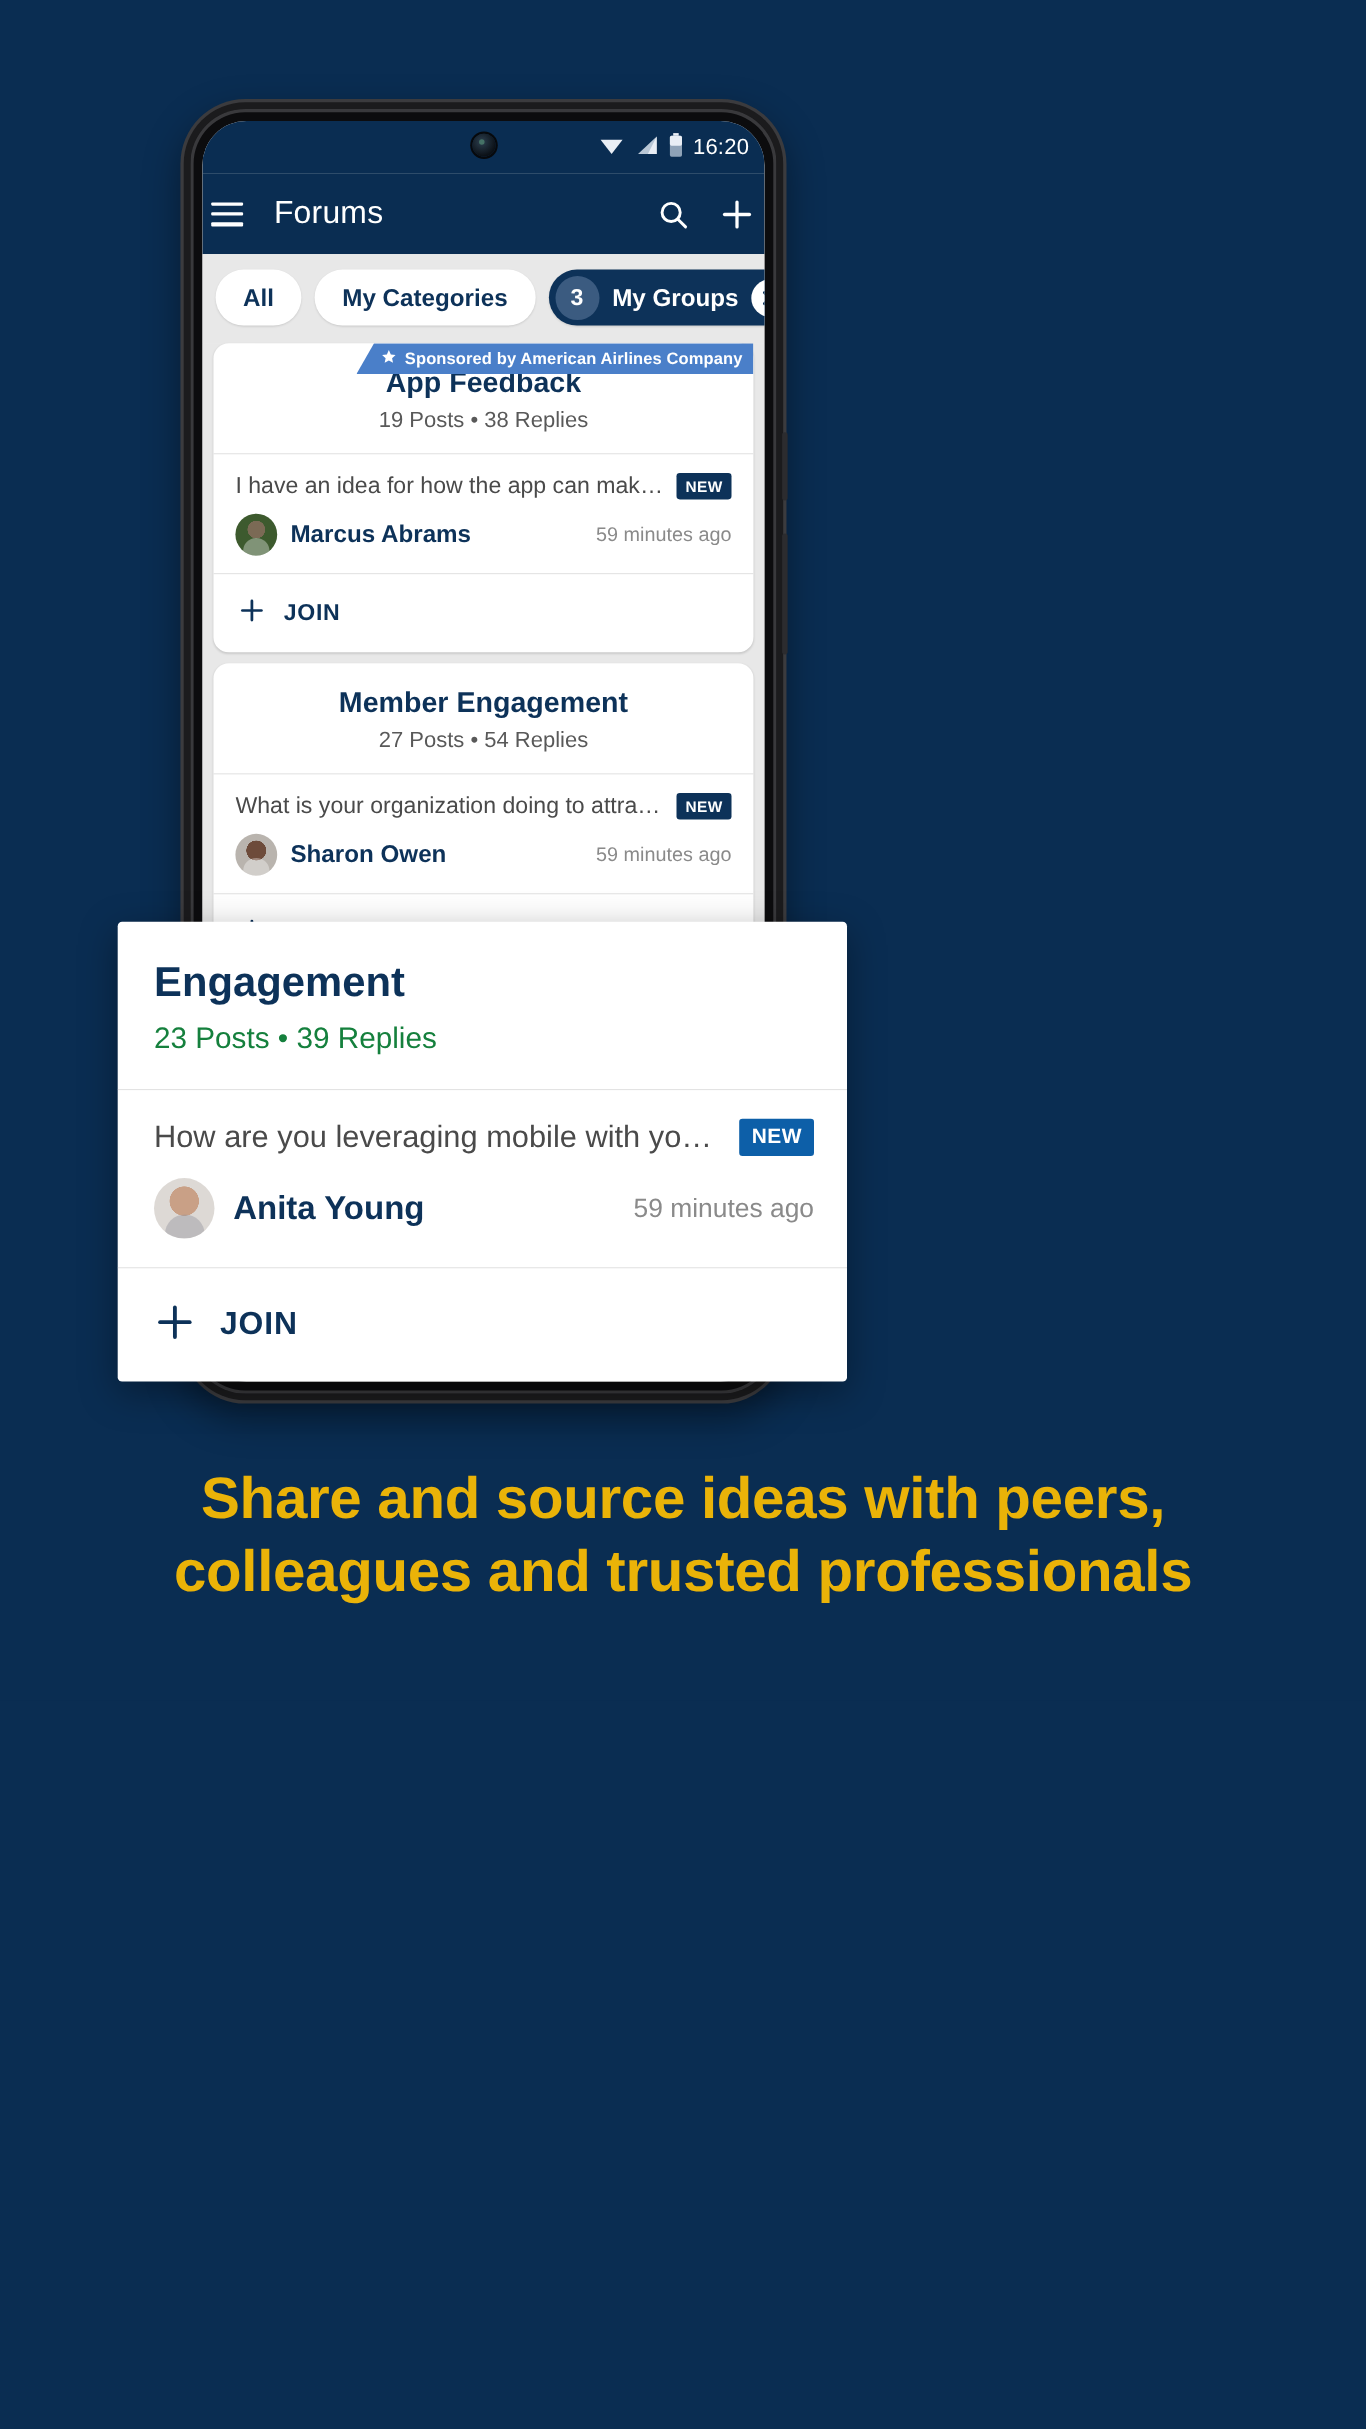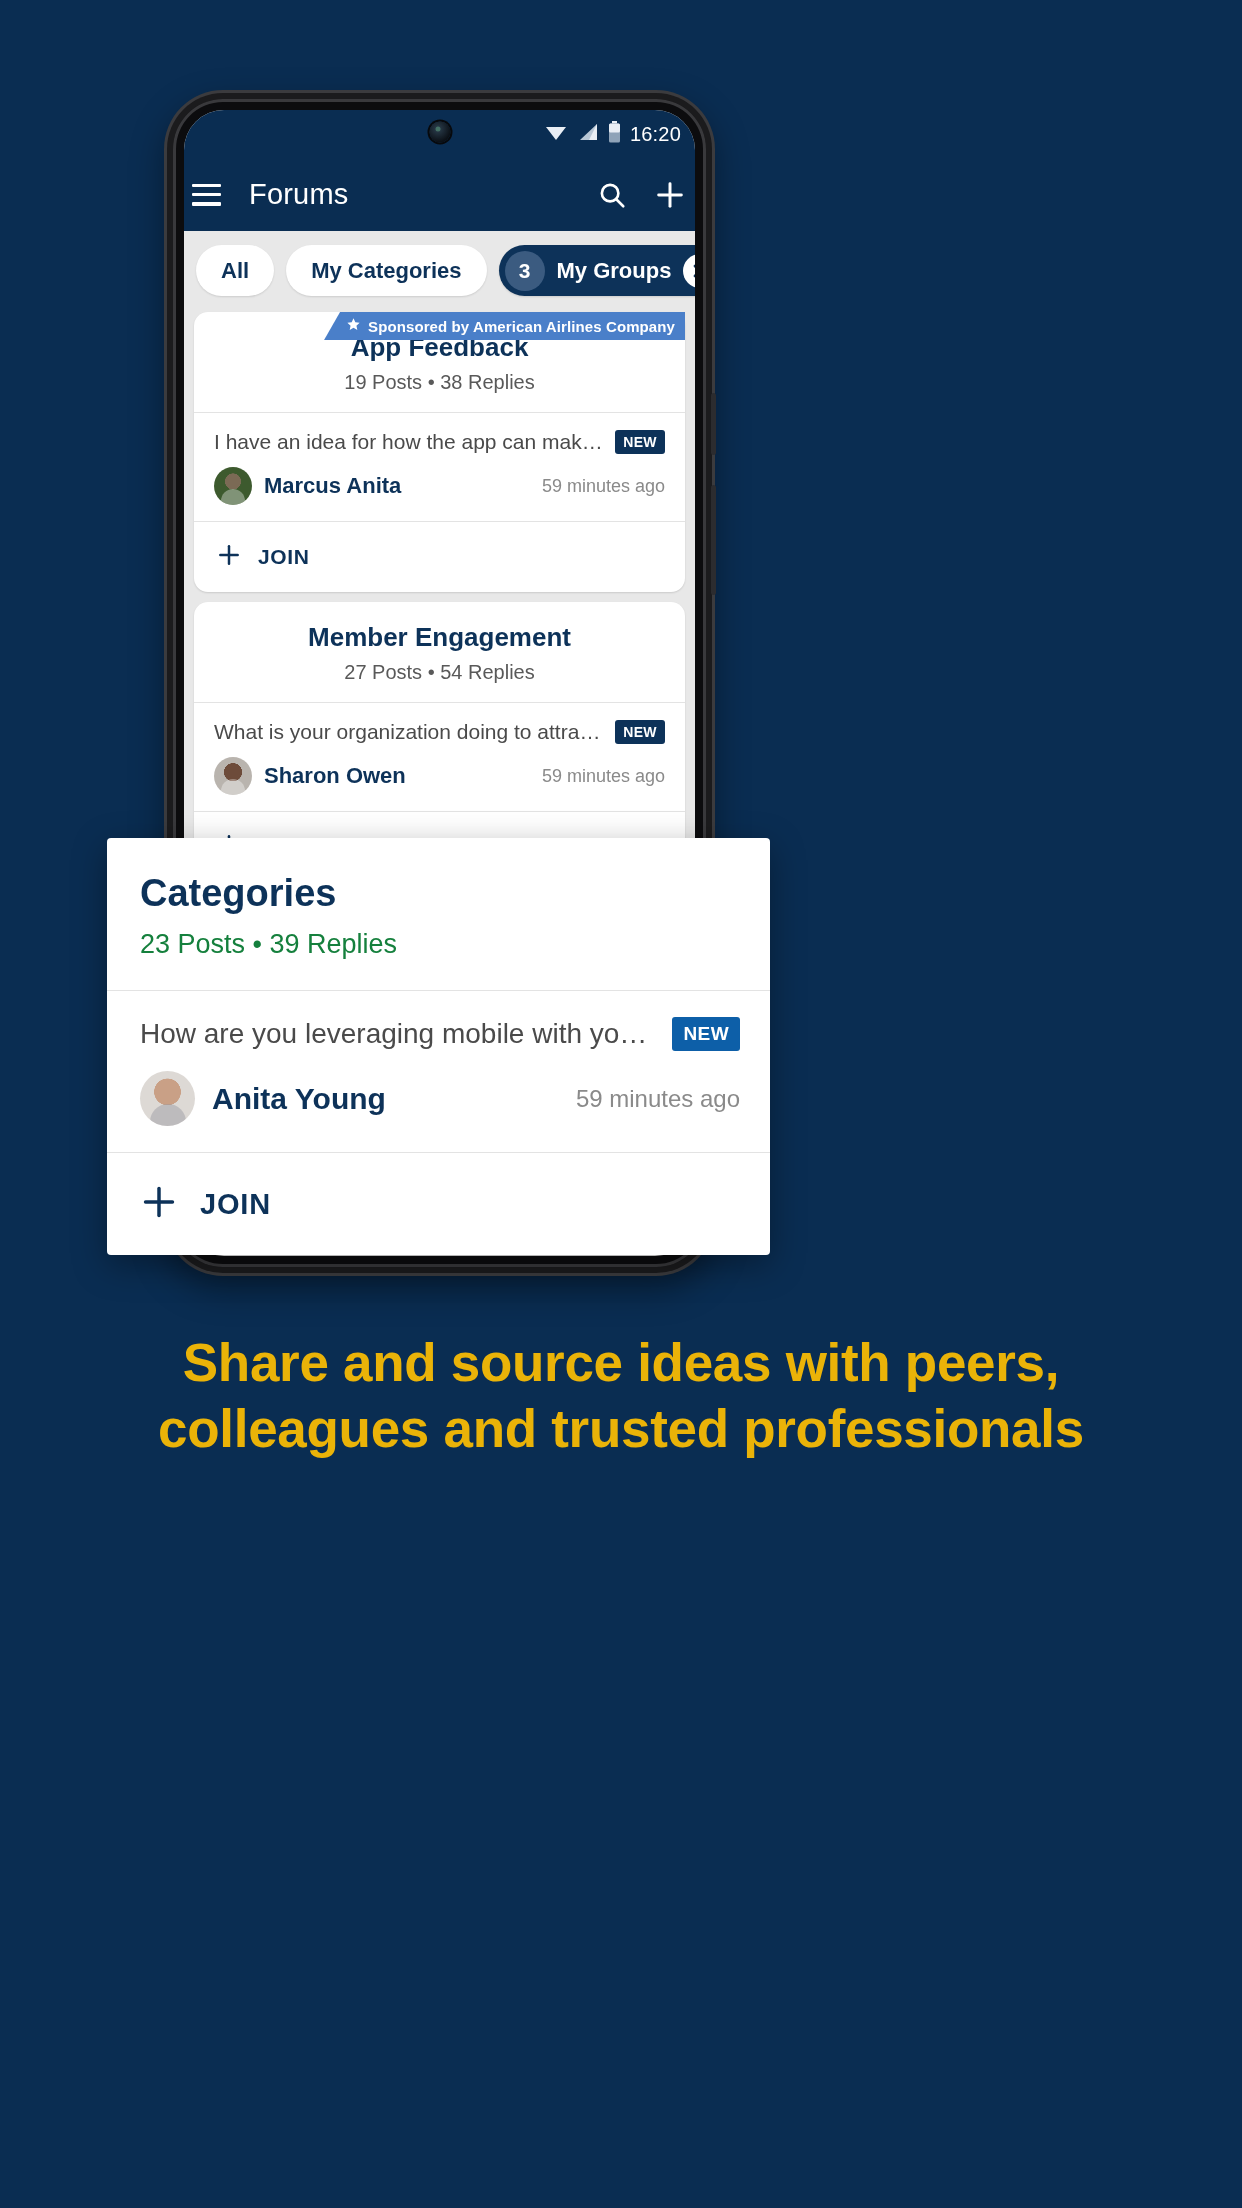--- a/index.html
+++ b/index.html
@@ -278,21 +278,21 @@
             <div class="card-meta">19 Posts  •  38 Replies</div>
           </div>
           <div class="divider"></div>
           <div class="thread">
             <div class="thread-line">
               <span class="thread-title">I have an idea for how the app can make a…</span>
               <span class="new-badge">NEW</span>
             </div>
             <div class="author-row">
               <div class="avatar a1"></div>
-              <span class="author-name">Marcus Anita</span>
+              <span class="author-name">Marcus Abrams</span>
               <span class="thread-time">59 minutes ago</span>
             </div>
           </div>
           <div class="divider"></div>
           <div class="join-row">
             <span>
               <svg width="26" height="26" viewBox="0 0 24 24" stroke="#0d3259" stroke-width="2.3" stroke-linecap="round">
                 <line x1="12" y1="4" x2="12" y2="20"></line>
                   <line x1="4" y1="12" x2="20" y2="12"></line>
               </svg>
@@ -330,21 +330,21 @@
           </div>
         </div>
 
         <div class="card" style="height:320px"></div>
       </div>
     </div>
   </div>
 
   <div class="overlay-card">
     <div class="ov-head">
-      <div class="ov-title">Categories</div>
+      <div class="ov-title">Engagement</div>
       <div class="ov-meta">23 Posts  •  39 Replies</div>
     </div>
     <div class="divider"></div>
     <div class="ov-thread">
       <div class="ov-thread-line">
         <span class="ov-thread-title">How are you leveraging mobile with your s…</span>
         <span class="ov-new">NEW</span>
       </div>
       <div class="ov-author-row">
         <div class="ov-avatar"></div>

